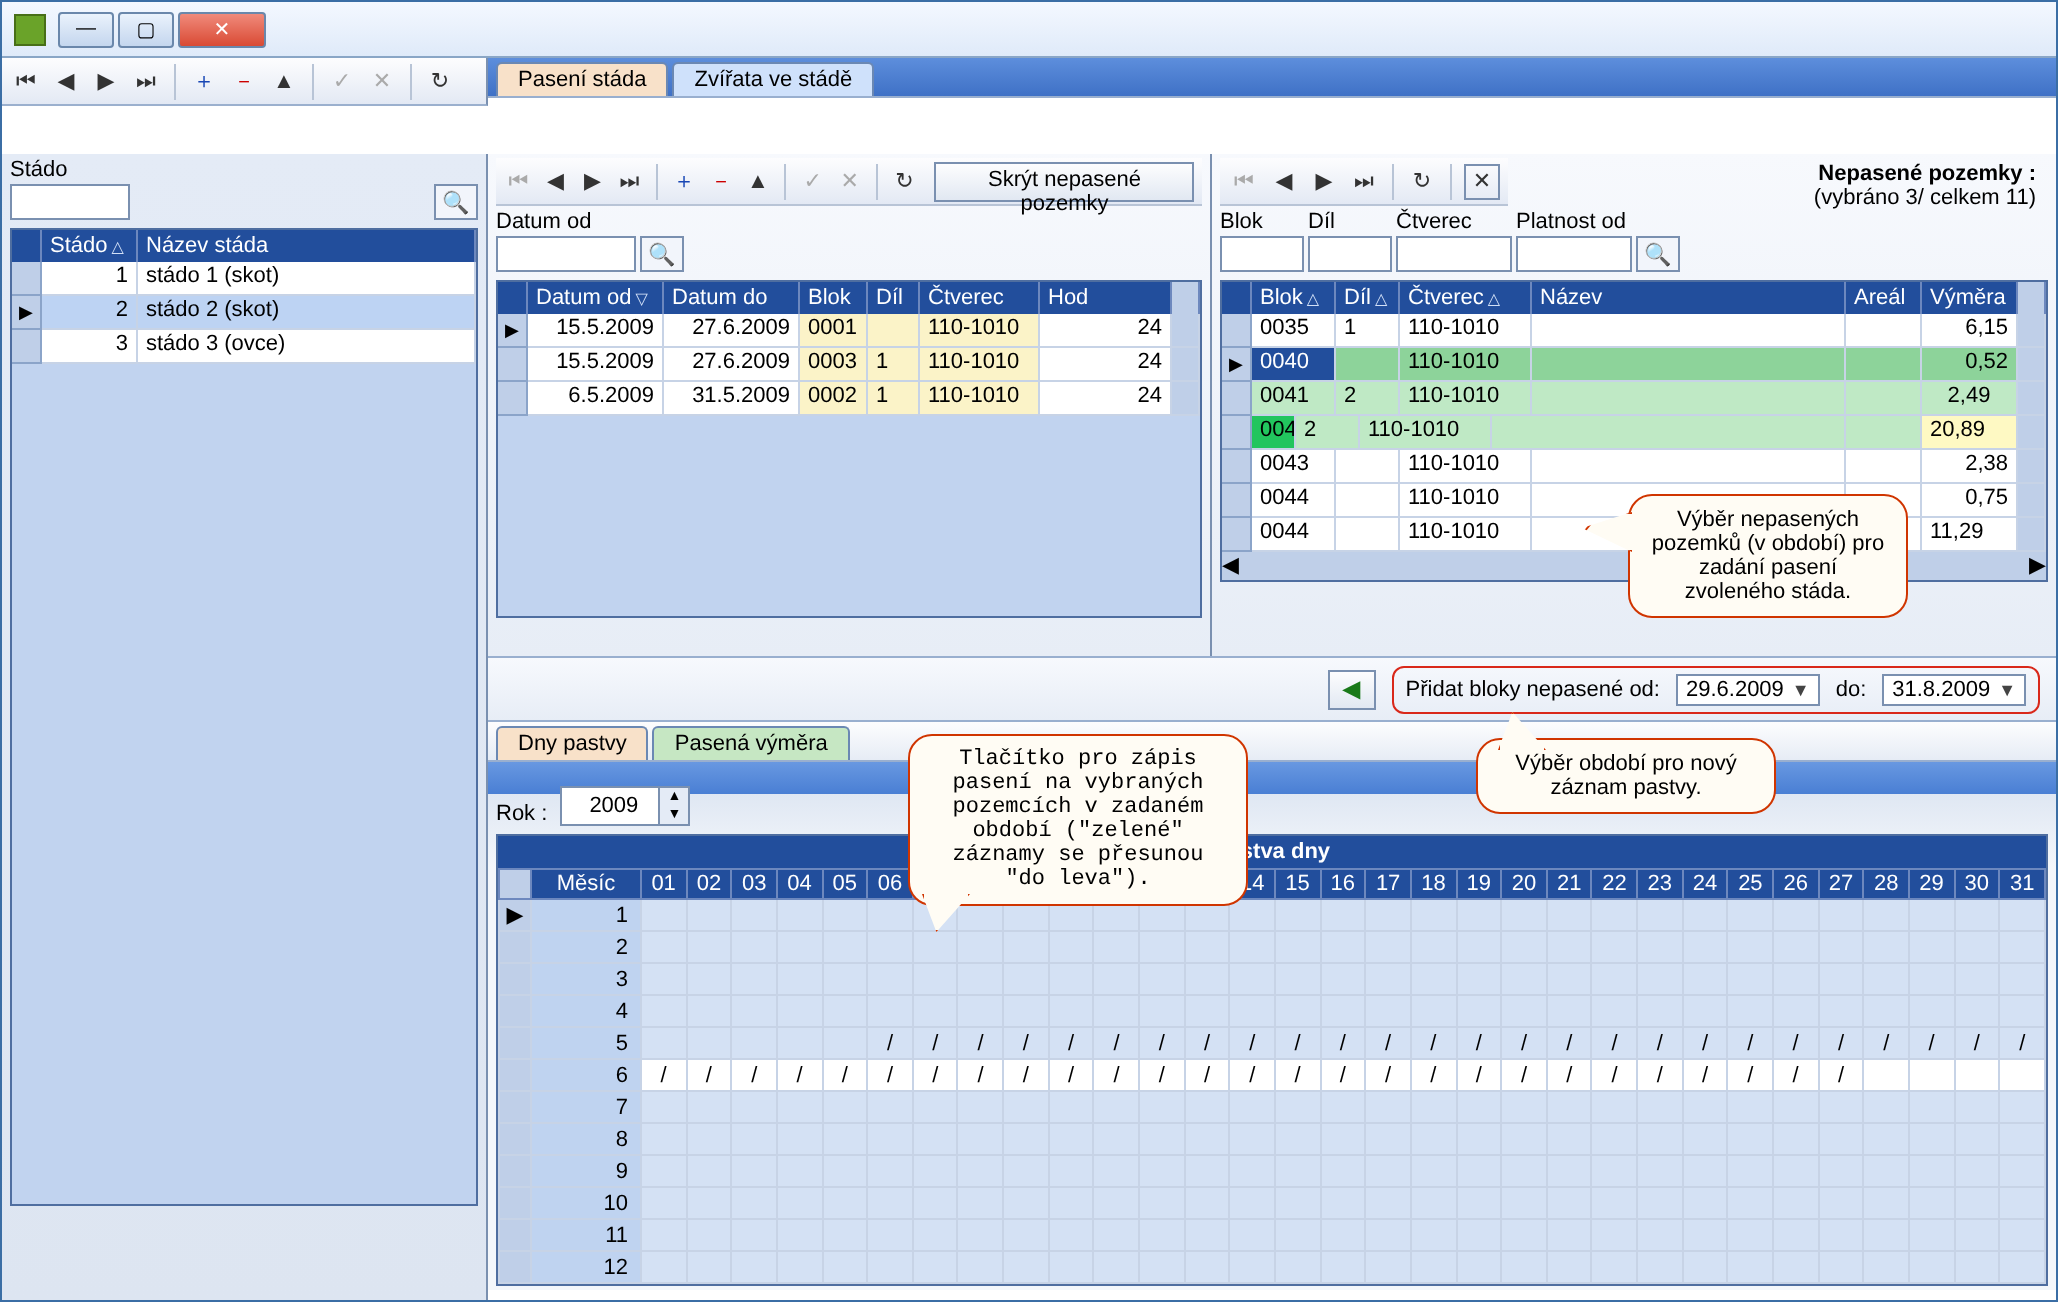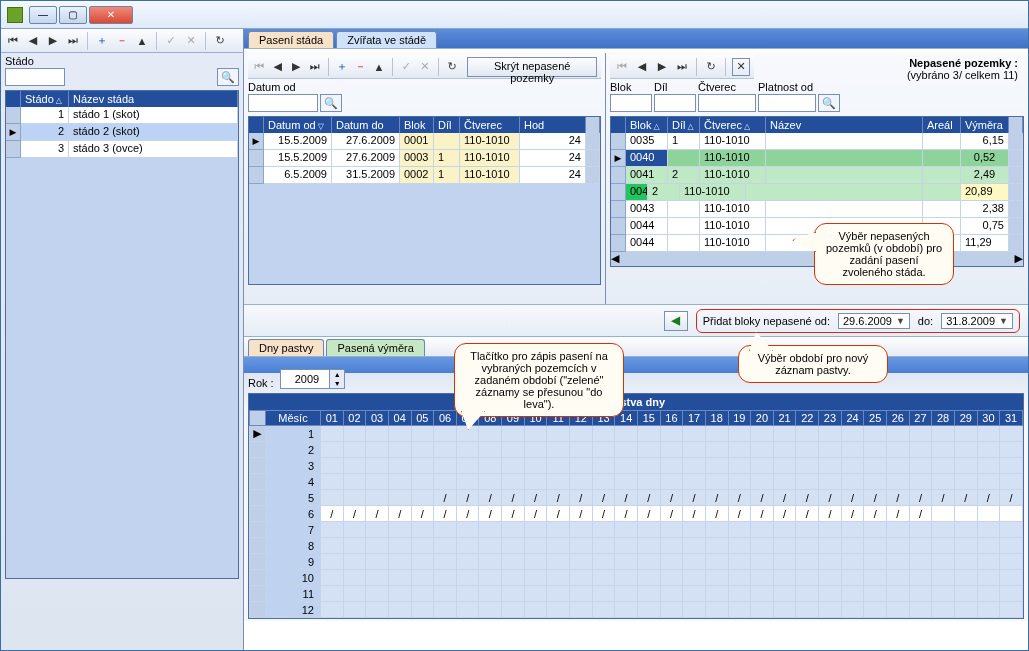--- a/index.html
+++ b/index.html
@@ -14,21 +14,21 @@
   .winbtns { display:flex; gap:2px; padding-right:4px;}
   .winbtn { width:28px; height:18px; border:1px solid #6a87ab; border-radius:2px; background:linear-gradient(#eaf2fc,#c4d6ee); display:flex; align-items:center; justify-content:center; font-size:10px;}
   .winbtn.close { background:linear-gradient(#f08a7b,#d94a34); color:#fff; width:44px;}
 
   
   .tb { height:24px; background:linear-gradient(#fdfdfe,#e3e9f4); border-bottom:1px solid #9bb0ce; display:flex; align-items:center; gap:4px; padding:0 4px; }
   .tb .btn { width:16px; height:16px; display:flex; align-items:center; justify-content:center; font-size:11px; color:#333; }
   .tb .btn.disabled { color:#aaa; }
   .tb .sep { width:1px; height:18px; background:#b8c4d6; margin:0 2px; }
 
-  .content { flex:1; display:flex; overflow:hidden; }
+  .content { flex:1; display:flex; overflow:hidden;margin-top:24px; }
 
   
   .left { width:243px; border-right:1px solid #7a90b0; background:linear-gradient(#e4ebf6,#dde5f1); display:flex; flex-direction:column; padding:2px 4px 4px 4px; }
   .field-row { display:flex; align-items:flex-end; gap:2px; margin-bottom:4px;}
   .field-col { display:flex; flex-direction:column; }
   .field-col label { font-size:11px; padding-bottom:1px;}
   input.txt { border:1px solid #7a90b0; background:#fff; height:18px; font-size:11px; padding:0 2px;}
   .binoc { width:22px; height:18px; border:1px solid #7a90b0; background:#f2f5fb; display:flex; align-items:center; justify-content:center; font-size:11px;}
 
   .grid { border:1px solid #4f6ea0; background:#fff; font-size:11px; }
@@ -290,21 +290,21 @@
                   <div class="c" style="width:48px;text-align:right;background:#fff">6,15</div>
                   <div class="c" style="width:14px;background:#bfcfe8"></div>
                 </div>
                 <div class="row">
                   <div class="marker">▶</div>
                   <div class="c" style="width:42px;background:#224e9c;color:#fff">0040</div>
                   <div class="c" style="width:32px;background:#8dd39a"></div>
                   <div class="c" style="width:66px;background:#8dd39a">110-1010</div>
                   <div class="c" style="flex:1;background:#8dd39a"></div>
                   <div class="c" style="width:38px;background:#8dd39a"></div>
-                  <div class="c" style="width:48px;text-align:center;background:#8dd39a">0,52</div>
+                  <div class="c" style="width:48px;text-align:right;background:#8dd39a">0,52</div>
                   <div class="c" style="width:14px;background:#bfcfe8"></div>
                 </div>
                 <div class="row">
                   <div class="marker"></div>
                   <div class="c" style="width:42px;background:#bfe9c5;color:#000">0041</div>
                   <div class="c" style="width:32px;background:#bfe9c5">2</div>
                   <div class="c" style="width:66px;background:#bfe9c5">110-1010</div>
                   <div class="c" style="flex:1;background:#bfe9c5"></div>
                   <div class="c" style="width:38px;background:#bfe9c5"></div>
                   <div class="c" style="width:48px;text-align:center;background:#bfe9c5">2,49</div>
@@ -372,21 +372,21 @@
               <span>31.8.2009</span>
               <span class="dd">▼</span>
             </div>
         </div>
       </div>
 
       <div class="callout tail-left" style="top:170px; left:570px; width:140px;"><span>Výběr nepasených
 pozemků (v období)
 pro zadání pasení
 zvoleného stáda.</span></div>
-      <div class="callout tail-bl" style="top:290px; left:210px; width:170px;"><span>Tlačítko pro zápis pasení
+      <div class="callout tail-bl" style="top:290px; left:210px; width:170px;font-family:Liberation Mono, monospace;"><span>Tlačítko pro zápis pasení
 na vybraných pozemcích
 v zadaném období
 ("zelené" záznamy se
 přesunou "do leva").</span></div>
       <div class="callout tail-tl" style="top:292px; left:494px; width:150px;"><span>Výběr období pro nový
 záznam pastvy.</span></div>
 
       <div class="tabs tabs-sub">
         <div class="tab active"><span>Dny pastvy</span></div>
         <div class="tab green"><span>Pasená výměra</span></div>

